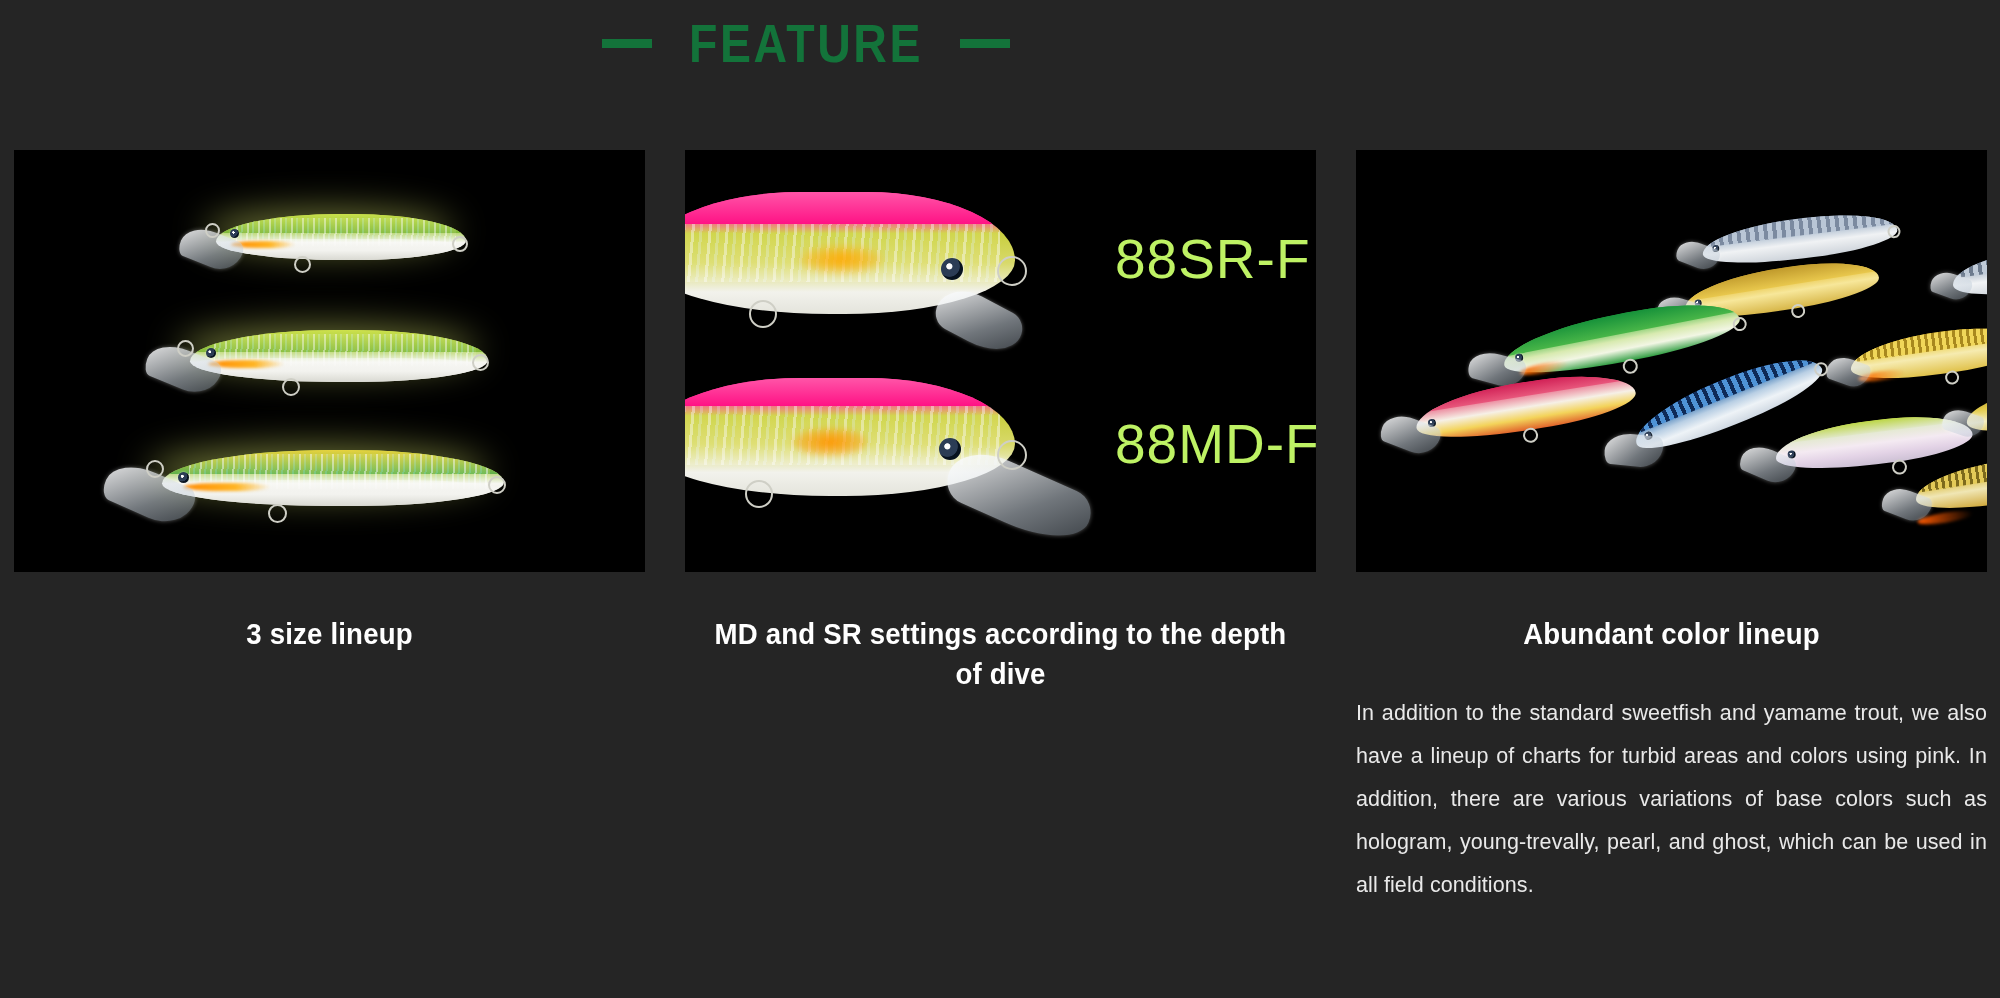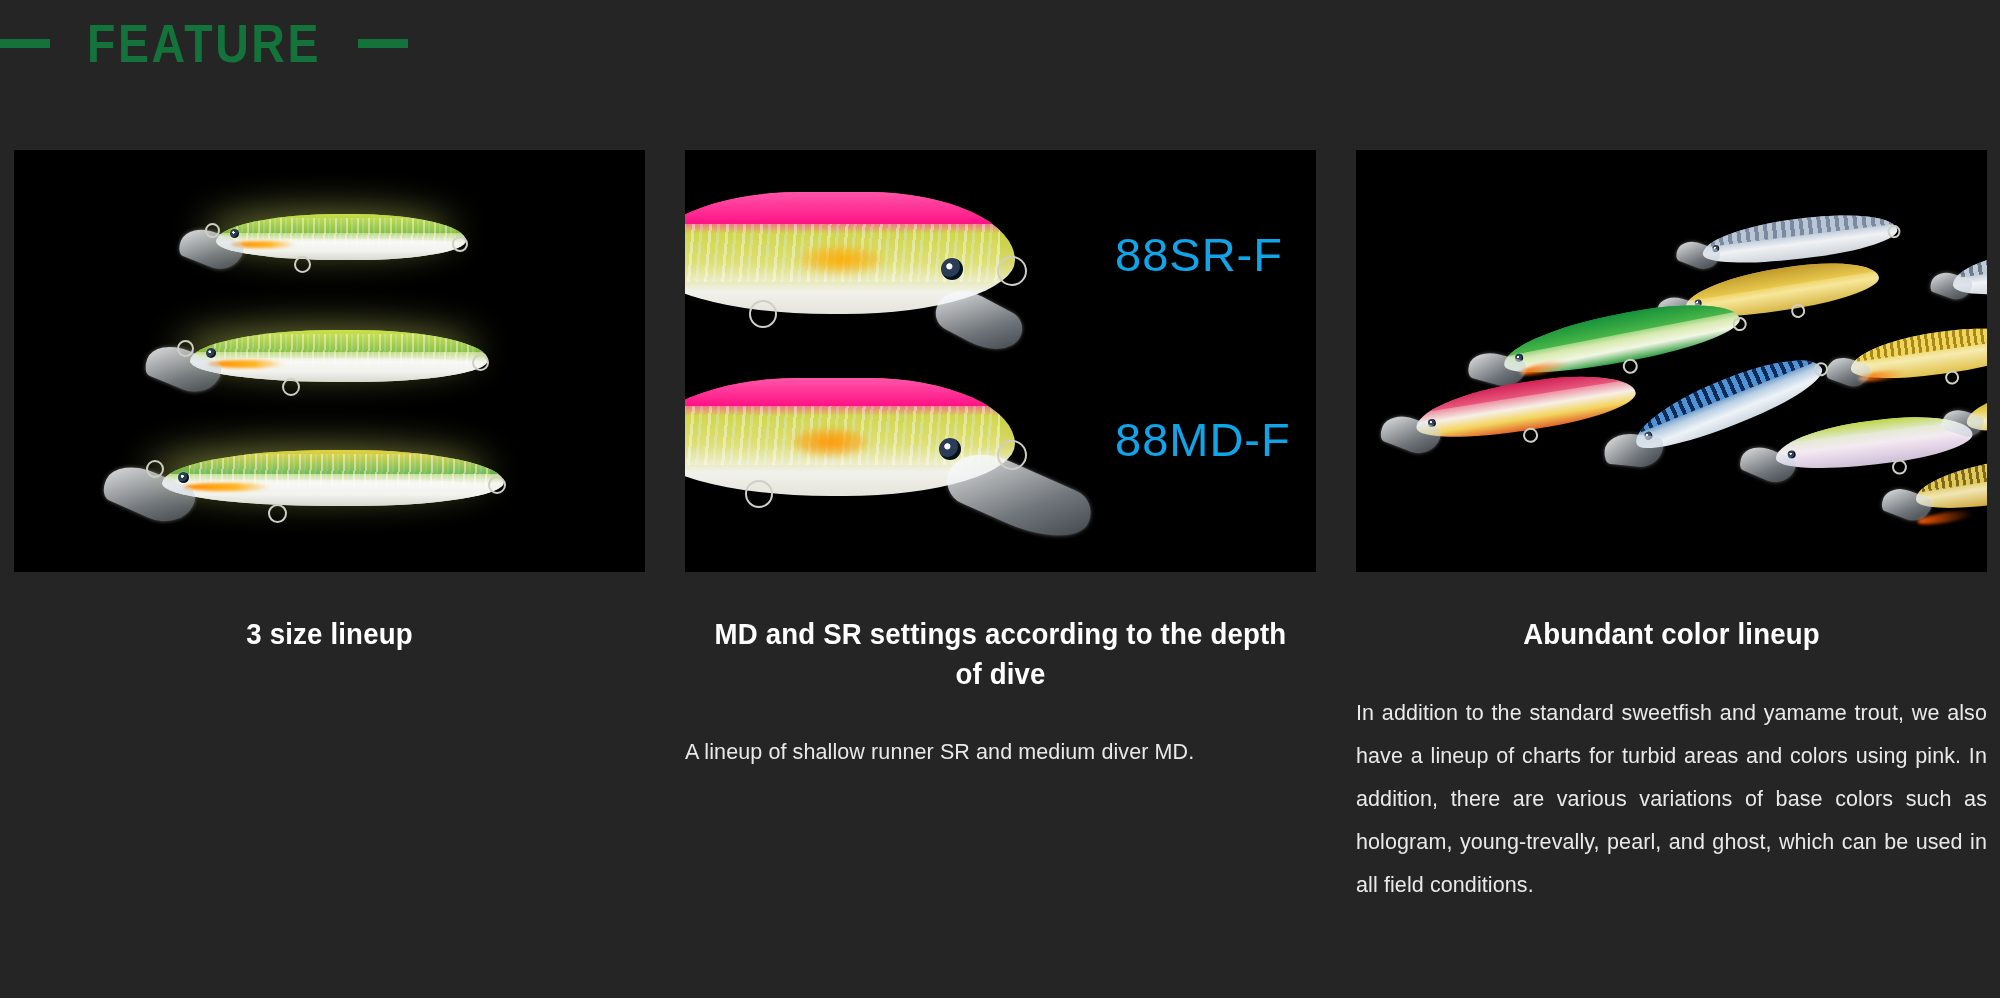--- a/index.html
+++ b/index.html
@@ -7,21 +7,21 @@
     width: 2000px; height: 998px;
     background: #252525;
     font-family: "Liberation Sans", sans-serif;
     overflow: hidden;
   }
   .page { position: relative; width: 2000px; height: 998px; background: #252525; }
 
   
   .section-title {
     position: absolute; top: 0px; left: 0; width: 1612px; height: 86px;
-    display: flex; align-items: center; gap: 18px;
+    display: flex; align-items: center; justify-content: center; gap: 18px;
   }
   .title-dash { width: 50px; height: 9px; background: #13733a; display: block; }
   .title-text {
     color: #13733a;
     font-family: "Liberation Sans Narrow", "Liberation Sans", sans-serif;
     font-weight: 700;
     font-size: 54px;
     letter-spacing: 3px;
     transform: scaleX(0.86);
     transform-origin: center;
@@ -122,24 +122,24 @@
     position: absolute;
     border: 2.5px solid #cfcfc6;
     border-radius: 50%;
     background: transparent;
   }
   .ring.small { border-width: 2px; }
 
   
   .model-label {
     position: absolute;
-    color: #0ea5e9;
+    color: #bef264;
     font-family: "Liberation Sans", sans-serif;
     font-weight: 300;
-    font-size: 47px;
+    font-size: 55px;
     letter-spacing: 1px;
     white-space: nowrap;
   }
 </style>
 </head>
 <body>
 
 <div class="page">
 
   <div class="section-title">
@@ -228,21 +228,20 @@
           <div class="eye" style="left:294px; top:80px; width:22px; height:22px;"></div>
           <div class="lip" style="left:300px; top:110px; width:148px; height:58px; transform:rotate(24deg); border-radius:34% 16% 52% 16% / 58% 42% 58% 42%;"></div>
           <div class="ring" style="left:352px; top:82px; width:30px; height:30px;"></div>
           <div class="ring" style="left:100px; top:122px; width:28px; height:28px;"></div>
         </div>
 
         <div class="model-label" style="left:430px; top:262px;">88MD-F</div>
       </div>
 
       <div class="card-heading">MD and SR settings according to the depth of dive</div>
-      <div class="card-body">A lineup of shallow runner SR and medium diver MD.</div>
     </div>
 
     <div class="card">
       <div class="photo">
 
         <div class="lure" style="left:318px; top:62px; width:230px; height:60px; transform:rotate(-7deg);">
           <div class="lure-body" style="left:28px; top:8px; width:196px; height:40px; background:linear-gradient(to bottom,#6e7d93 0%, #a9bacd 30%, #f0f2f4 62%, #cdd3da 100%);">
             <div class="back-stripe" style="background:repeating-linear-gradient(90deg,#7b8aa0 0 4px,#b9c6d6 4px 9px);"></div>
           </div>
           <div class="eye" style="left:38px; top:24px; width:7px; height:7px;"></div>

